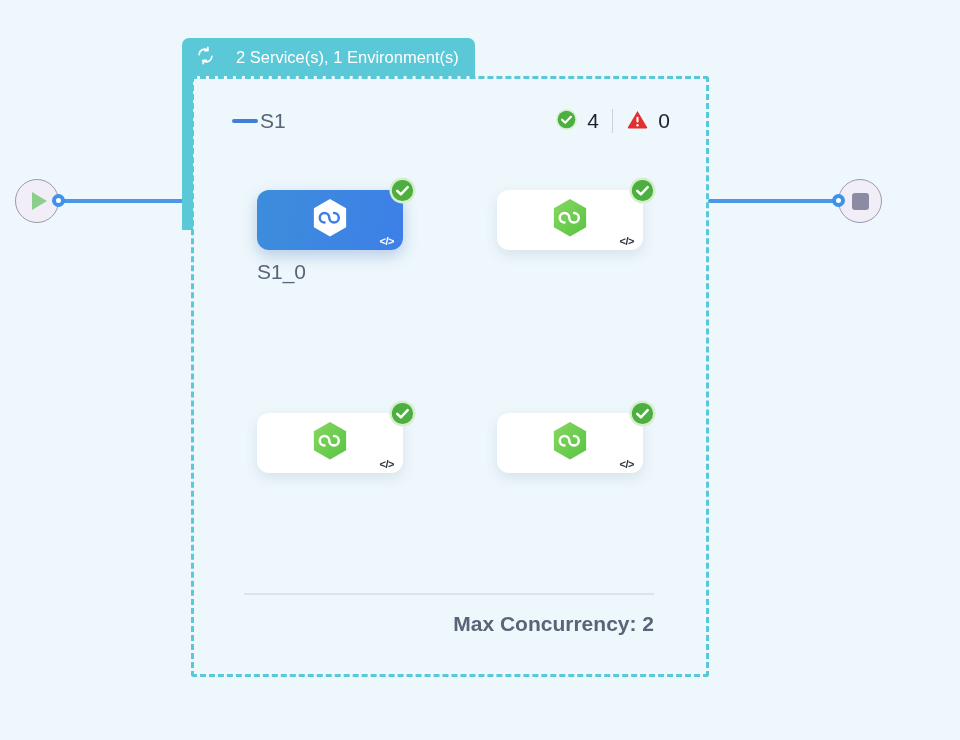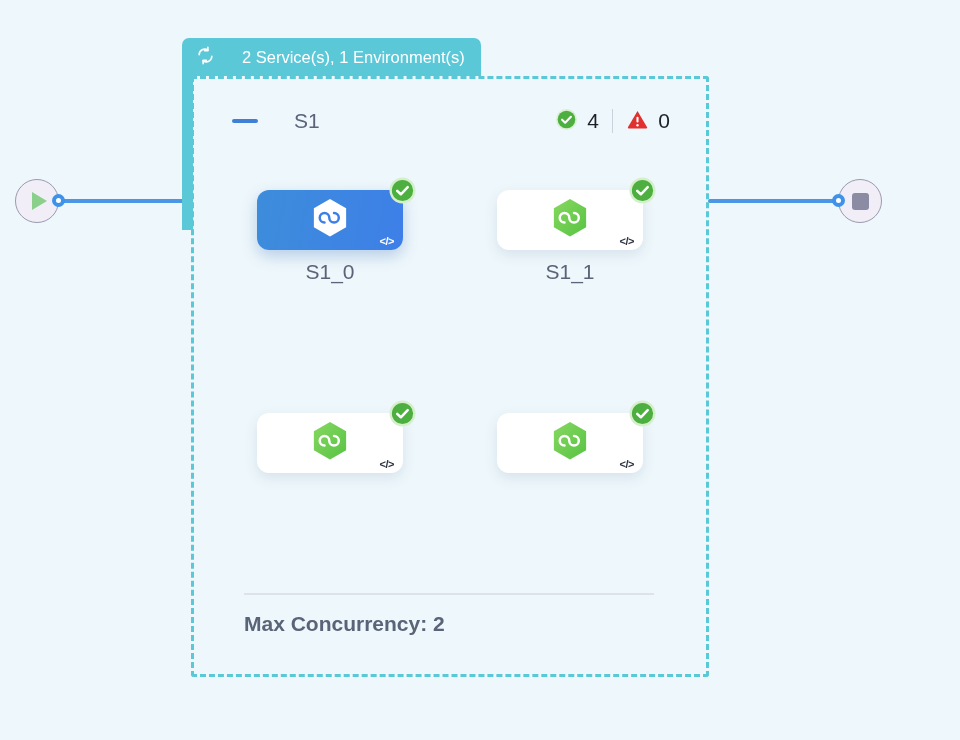--- a/index.html
+++ b/index.html
@@ -75,21 +75,21 @@
   .group-tab {
     position: absolute;
     left: 182px;
     top: 38px;
     height: 38px;
     padding: 0 16px 0 14px;
     background: #5bc8d8;
     border-radius: 7px 7px 0 0;
     display: flex;
     align-items: center;
-    gap: 27px;
+    gap: 21px;
     color: #ffffff;
     font-size: 16.5px;
     box-sizing: border-box;
   }
   .tab-icon { display: block; }
 
   .group-box {
     position: absolute;
     left: 191px;
     top: 76px;
@@ -120,21 +120,21 @@
     align-items: center;
   }
   .collapse-btn {
     width: 26px;
     height: 4px;
     background: #3f7fd6;
     border-radius: 2px;
     flex: none;
   }
   .group-title {
-    margin-left: 36px;
+    margin-left: 2px;
     font-size: 21px;
     color: #5a6478;
   }
   .status-group {
     margin-left: auto;
     display: flex;
     align-items: center;
     gap: 9px;
   }
   .status-ok-icon, .status-warn-icon { display: block; }
@@ -185,21 +185,20 @@
   .node-badge {
     position: absolute;
     right: -13px;
     top: -13px;
   }
   .node-label {
     position: absolute;
     top: 70px;
     left: 0;
     width: 146px;
-    text-align: center;
     font-size: 21px;
     color: #5a6478;
   }
 
   .pos-r0c0 { left: 257px; top: 190px; }
   .pos-r0c1 { left: 497px; top: 190px; }
   .pos-r1c0 { left: 257px; top: 413px; }
   .pos-r1c1 { left: 497px; top: 413px; }
 
   
@@ -209,21 +208,21 @@
     top: 593px;
     width: 410px;
     height: 1.5px;
     background: #dfe3e9;
   }
   .footer-text {
     position: absolute;
     left: 244px;
     top: 612px;
     width: 410px;
-    text-align: left;
+    text-align: right;
     font-size: 21px;
     font-weight: bold;
     color: #5a6478;
   }
 </style>
 </head>
 <body>
 
 <div class="canvas">
 
@@ -315,21 +314,20 @@
       </span>
       <span class="code-glyph">&lt;/&gt;</span>
     </div>
     <span class="node-badge">
       <svg width="27" height="27" viewBox="0 0 28 28">
         <circle cx="14" cy="14" r="13.5" fill="#d5efcd"></circle>
         <circle cx="14" cy="14" r="11" fill="#4caf3f"></circle>
         <path d="M8.5 14.3 L12.3 17.9 L19.4 10.5" fill="none" stroke="#ffffff" stroke-width="2.6" stroke-linecap="round" stroke-linejoin="round"></path>
       </svg>
     </span>
-    <div class="node-label">S1_1</div>
   </div>
 
   <div class="node pos-r1c0">
     <div class="node-card">
       <span class="hex-logo">
         <svg width="44" height="44" viewBox="0 0 48 48">
           <defs>
             <linearGradient id="hexgrad2" x1="0" y1="0" x2="1" y2="1">
               <stop offset="0%" stop-color="#86d85f"></stop>
               <stop offset="100%" stop-color="#58c344"></stop>

